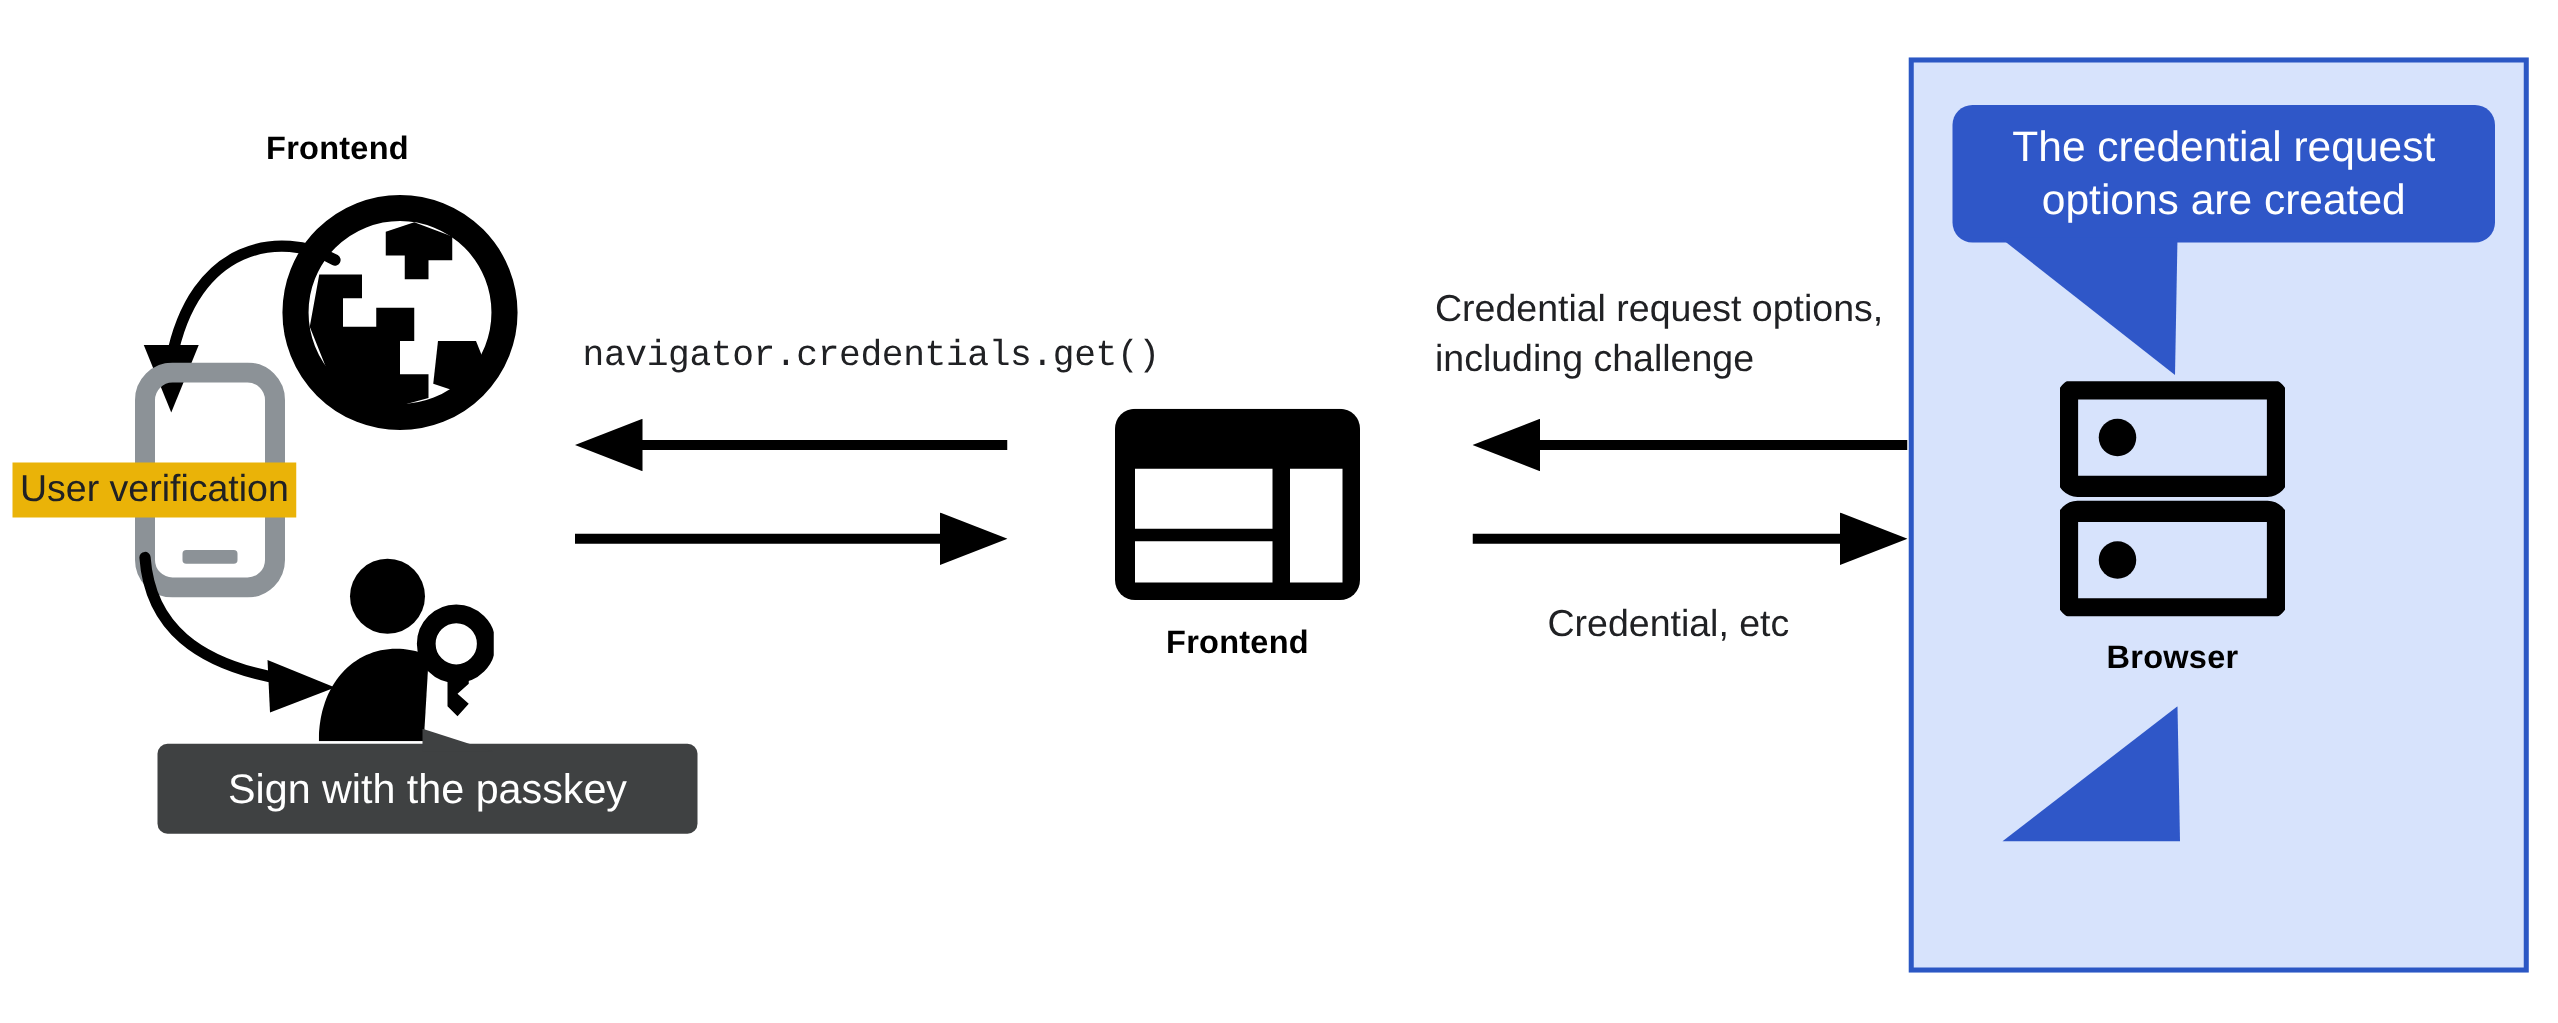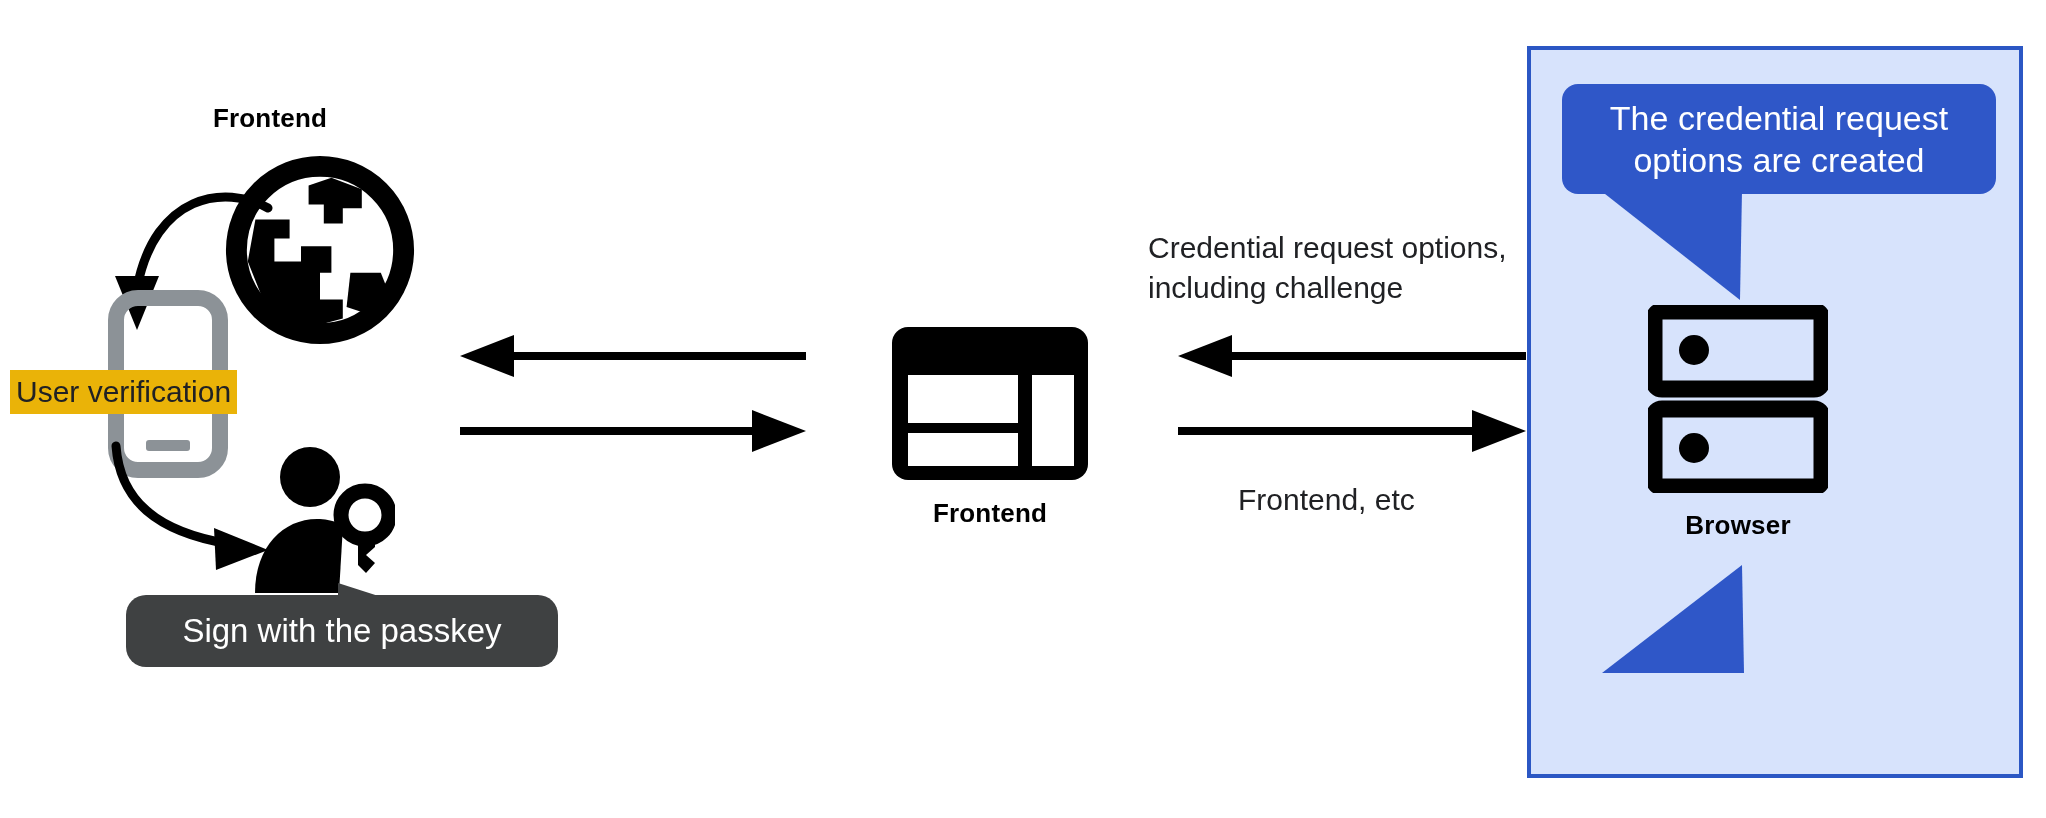--- a/index.html
+++ b/index.html
@@ -72,21 +72,21 @@
     line-height: 42px;
     font-family: "Liberation Sans", sans-serif;
     white-space: pre-line;
   }
   .callout-dark {
     background: #3f4142;
     color: #ffffff;
     font-size: 33px;
     line-height: 40px;
     font-family: "Liberation Sans", sans-serif;
-    border-radius: 20px;
+    border-radius: 8px;
     white-space: nowrap;
   }
 
   
   .icon-svg { display: block; }
 </style>
 </head>
 <body>
 
 <div id="canvas">
@@ -143,20 +143,21 @@
     </svg>
   </div>
 
   <div class="abs" style="left:126px; top:595px; width:432px; height:72px;">
     <svg class="abs icon-svg" width="432" height="84" viewBox="0 0 432 84" aria-hidden="true" style="left:0;top:-12px;">
       <path d="M212 0 L268 18 L212 18 Z" fill="#3f4142"></path>
     </svg>
     <div class="callout-box callout-dark" style="width:432px; height:72px;">Sign with the passkey</div>
   </div>
 
+  <div class="abs label-mono" style="left:466px; top:268px;">navigator.credentials.get()</div>
 
   <div class="abs" style="left:460px; top:335px; width:346px; height:42px;">
     <svg class="icon-svg" width="346" height="42" viewBox="0 0 346 42" aria-hidden="true">
       <line x1="42" y1="21" x2="346" y2="21" stroke="#000" stroke-width="8"></line>
       <path d="M0 21 L54 0 L54 42 Z" fill="#000"></path>
     </svg>
   </div>
 
   <div class="abs" style="left:460px; top:410px; width:346px; height:42px;">
     <svg class="icon-svg" width="346" height="42" viewBox="0 0 346 42" aria-hidden="true">
@@ -189,21 +190,21 @@
     </svg>
   </div>
 
   <div class="abs" style="left:1178px; top:410px; width:348px; height:42px;">
     <svg class="icon-svg" width="348" height="42" viewBox="0 0 348 42" aria-hidden="true">
       <line x1="0" y1="21" x2="306" y2="21" stroke="#000" stroke-width="8"></line>
       <path d="M348 21 L294 0 L294 42 Z" fill="#000"></path>
     </svg>
   </div>
 
-  <div class="abs label" style="left:1238px; top:480px;">Frontend, etc</div>
+  <div class="abs label" style="left:1238px; top:480px;">Credential, etc</div>
 
   <div class="abs" style="left:1562px; top:84px; width:514px; height:110px;">
     <div class="callout-box callout-blue" style="width:434px; height:110px;">The credential request
 options are created</div>
   </div>
 
   <div class="abs" style="left:1562px; top:190px; width:280px; height:120px;">
     <svg class="icon-svg" width="280" height="120" viewBox="0 0 280 120" aria-hidden="true">
       <path d="M38 0 L180 0 L178 110 Z" fill="#2f57c8"></path>
     </svg>

